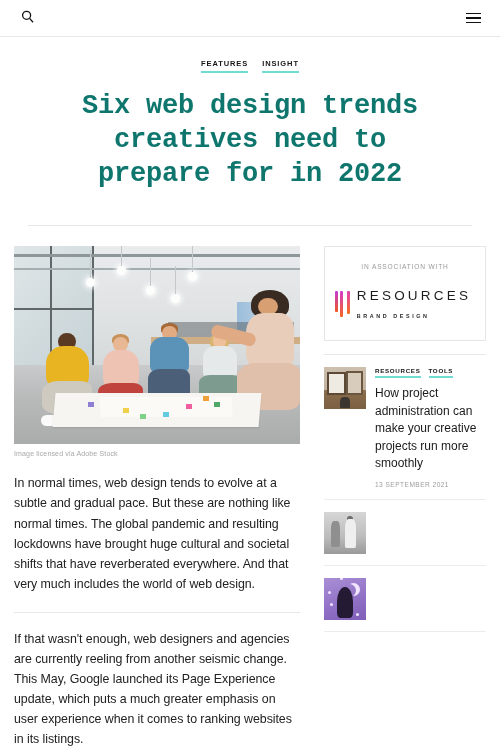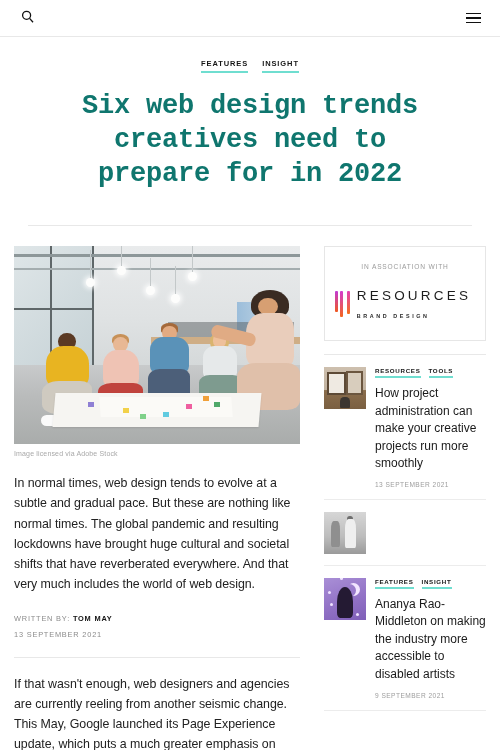--- a/index.html
+++ b/index.html
@@ -352,27 +352,20 @@
           <div class="sticky s6"></div>
         <div class="sticky s7"></div>
       </div>
       <figcaption class="hero-caption">Image licensed via Adobe Stock</figcaption>
     </figure>
 
     <div class="body-copy">
       <p>In normal times, web design tends to evolve at a subtle and gradual pace. But these are nothing like normal times. The global pandemic and resulting lockdowns have brought huge cultural and societal shifts that have reverberated everywhere. And that very much includes the world of web design.</p>
     </div>
 
-    <div class="byline">
-      <div class="byline-line">
-        <span>WRITTEN BY:</span>
-        <b>TOM MAY</b>
-      </div>
-      <div class="byline-line byline-date">13 SEPTEMBER 2021</div>
-    </div>
 
     <div class="main-rule"></div>
 
     <div class="body-copy">
       <p>If that wasn't enough, web designers and agencies are currently reeling from another seismic change. This May, Google launched its Page Experience update, which puts a much greater emphasis on user experience when it comes to ranking websites in its listings.</p>
     </div>
   </main>
 
   <aside class="col-side">
 
@@ -410,28 +403,20 @@
     <article class="pick">
       <div class="pick-thumb th-gym">
           <i></i>
         </div>
     </article>
 
     <article class="pick">
       <div class="pick-thumb th-night">
           <i></i>
         </div>
-      <div class="pick-body">
-        <div class="pick-tags">
-          <span class="pick-tag u-mint">FEATURES</span>
-          <span class="pick-tag u-mint">INSIGHT</span>
-        </div>
-        <div class="pick-headline">Ananya Rao-Middleton on making the industry more accessible to disabled artists</div>
-        <div class="pick-date">9 September 2021</div>
-      </div>
     </article>
 
     <article class="pick">
       
       
     </article>
 
   </aside>
 </div>
 

